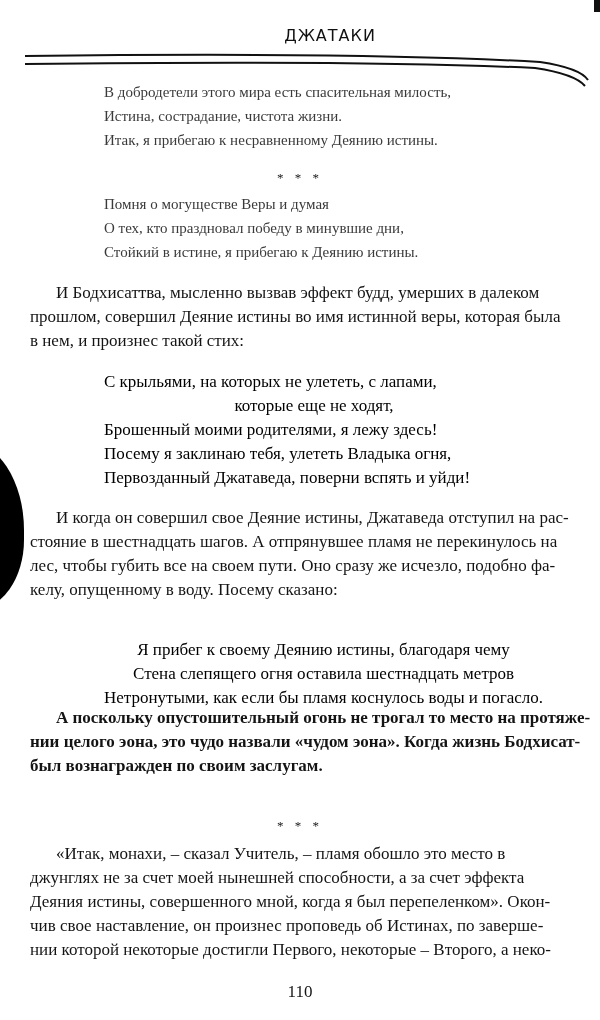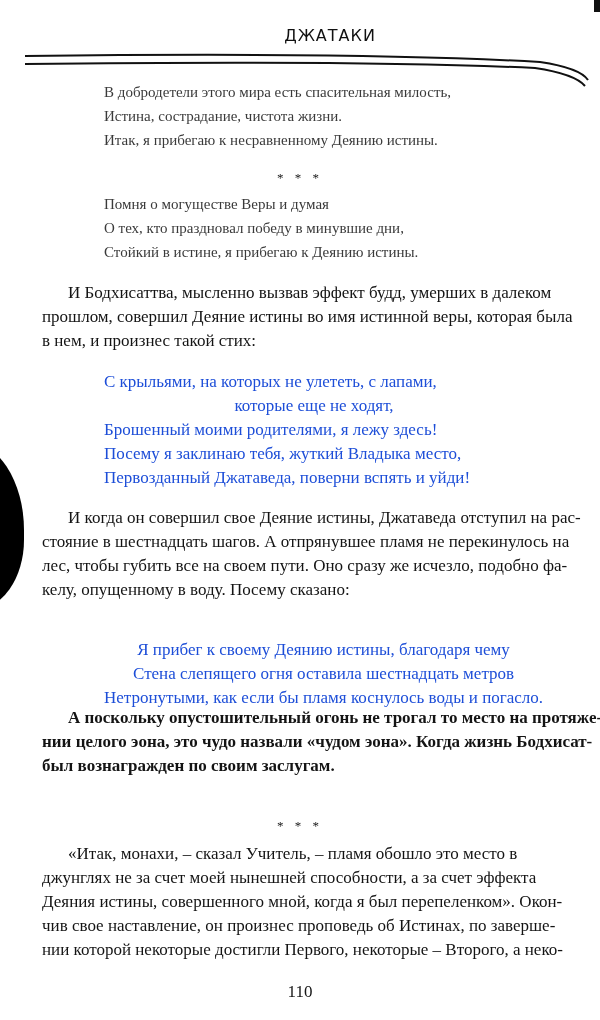--- a/index.html
+++ b/index.html
@@ -14,25 +14,25 @@
     padding-left:30px;
   }
   .rule-svg { position:absolute; top:48px; left:20px; width:570px; height:40px; }
   .corner-mark { position:absolute; top:0; right:0; width:6px; height:12px; background:#111; }
   .blob { position:absolute; left:-40px; top:440px; width:64px; height:170px; background:#000;
           border-radius:0 60px 50px 0 / 0 90px 70px 0; }
   .verse { position:absolute; left:104px; font-size:15.5px; line-height:24px; color:#2a2a2a; }
   .verse .line { white-space:nowrap; }
   .verse.faint { color:#3a3a3a; font-size:15px; }
   .stars { position:absolute; left:0; width:600px; text-align:center; font-size:13px; letter-spacing:4px; }
-  .para { position:absolute; left:30px; width:550px; font-size:17px; line-height:24px; text-align:justify; color:#141414;margin-left:12px; }
+  .para { position:absolute; left:30px; width:550px; font-size:17px; line-height:24px; text-align:justify; color:#141414; }
   .para .line { display:block; white-space:nowrap; }
   .indent { padding-left:26px; }
   .page-number { position:absolute; top:982px; left:0; width:600px; text-align:center; font-size:17px; }
-  .main-verse { font-size:17px; color:#1d4ed8; }
+  .main-verse { font-size:17px; color:#000000; }
   .right { display:block; text-align:center; }
 </style>
 </head>
 <body>
 
 <div class="corner-mark"></div>
 <div class="header-title">ДЖАТАКИ</div>
 <svg class="rule-svg" viewBox="0 0 570 40">
   <path d="M5 8 Q 350 4 520 14 Q 560 20 568 32" stroke="#111" stroke-width="2" fill="none"></path>
   <path d="M5 16 Q 350 12 515 20 Q 555 26 565 38" stroke="#111" stroke-width="2" fill="none"></path>
@@ -56,21 +56,21 @@
 <div class="para" style="top:281px;">
   <span class="line indent">И Бодхисаттва, мысленно вызвав эффект будд, умерших в далеком</span>
   <span class="line">прошлом, совершил Деяние истины во имя истинной веры, которая была</span>
   <span class="line">в нем, и произнес такой стих:</span>
 </div>
 
 <div class="verse main-verse" style="top:370px; width:420px;">
   <div class="line">С крыльями, на которых не улететь, с лапами,</div>
   <div class="line right">которые еще не ходят,</div>
   <div class="line">Брошенный моими родителями, я лежу здесь!</div>
-  <div class="line">Посему я заклинаю тебя, жуткий Владыка место,</div>
+  <div class="line">Посему я заклинаю тебя, улететь Владыка огня,</div>
   <div class="line">Первозданный Джатаведа, поверни вспять и уйди!</div>
 </div>
 
 <div class="para" style="top:506px;">
   <span class="line indent">И когда он совершил свое Деяние истины, Джатаведа отступил на рас-</span>
   <span class="line">стояние в шестнадцать шагов. А отпрянувшее пламя не перекинулось на</span>
   <span class="line">лес, чтобы губить все на своем пути. Оно сразу же исчезло, подобно фа-</span>
   <span class="line">келу, опущенному в воду. Посему сказано:</span>
 </div>
 

